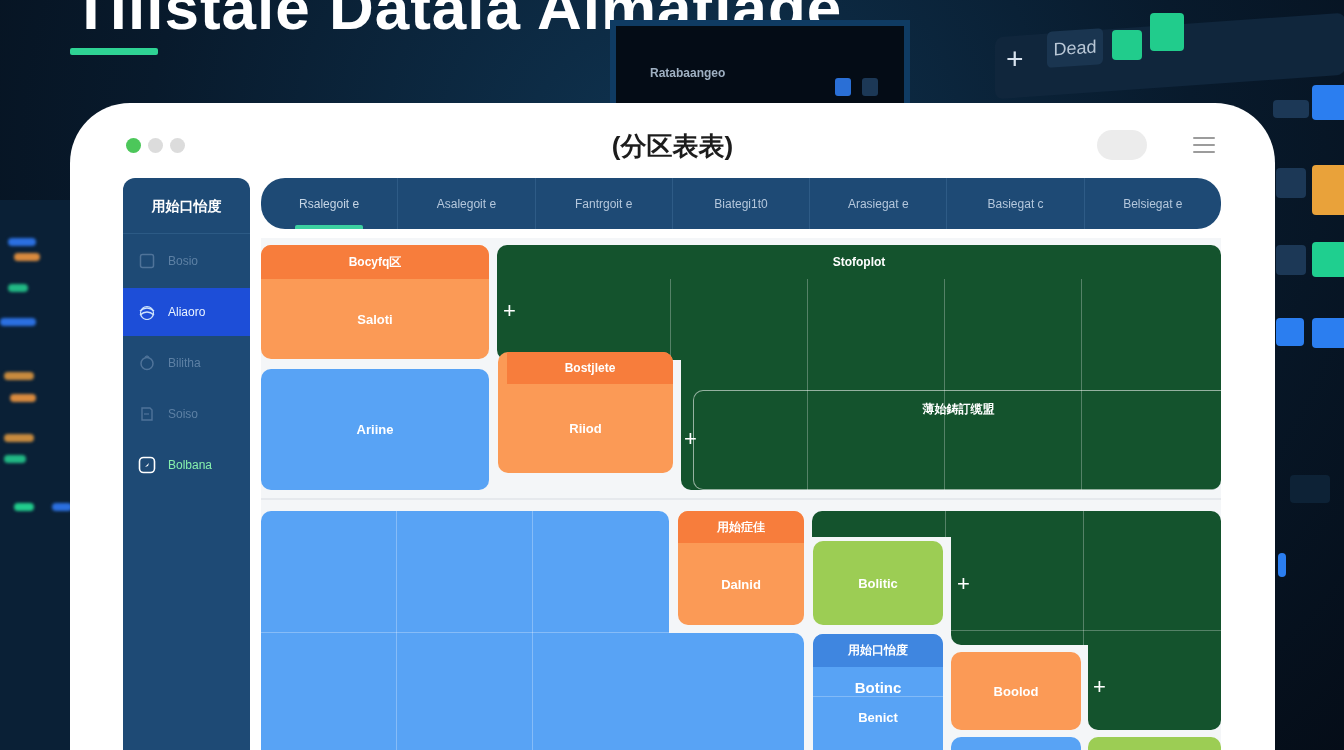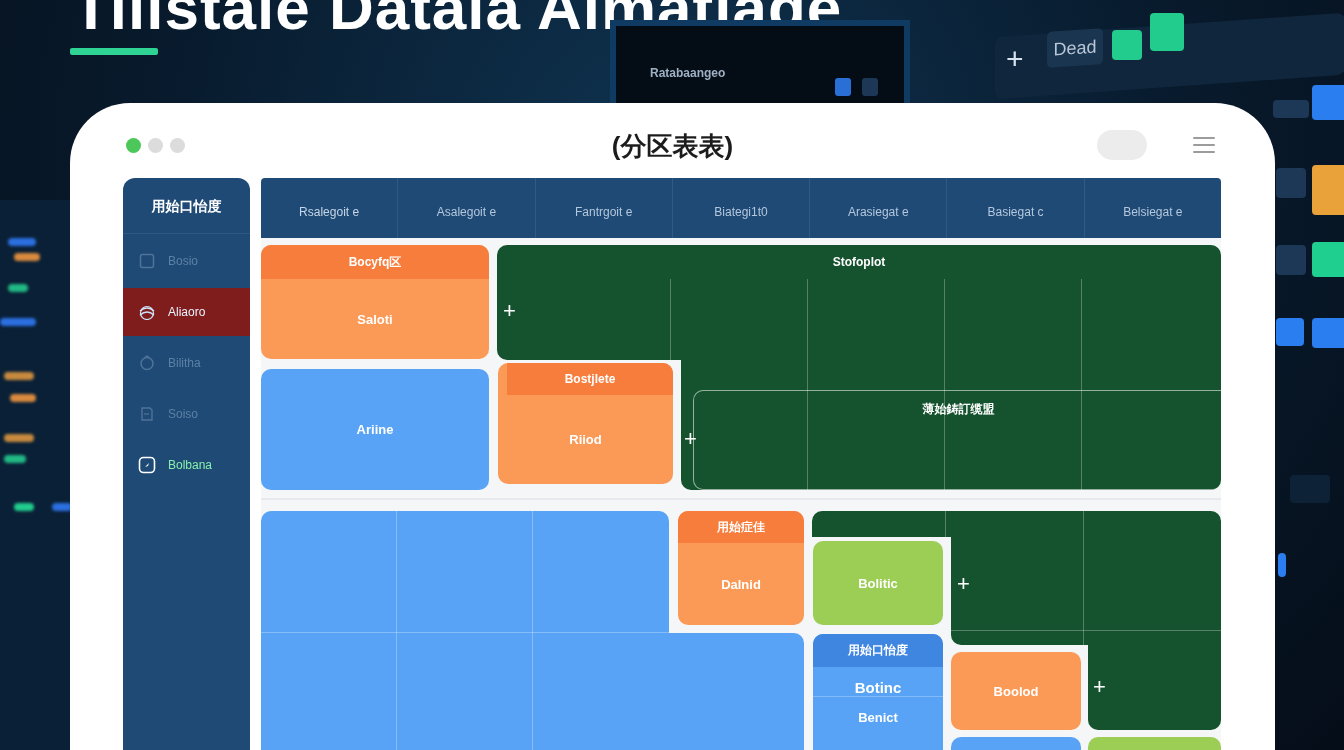--- a/index.html
+++ b/index.html
@@ -40,27 +40,27 @@
   .win-menu span { display: block; height: 2px; background: #9c9c9c; margin-bottom: 5px; border-radius: 1px; }
 
   
   .sidebar {
     position: absolute; left: 53px; top: 75px; width: 127px; height: 640px;
     background: #1e4a75; border-radius: 12px 12px 0 0; overflow: hidden;
   }
   .sb-head { height: 56px; line-height: 56px; text-align: center; color: #fff; font-size: 14px; font-weight: 700; border-bottom: 1px solid #2c5a85; }
   .sb-item { height: 48px; display: flex; align-items: center; padding-left: 15px; color: #5d80a4; font-size: 12px; margin-top: 3px; }
   .sb-item .ico { width: 18px; height: 18px; margin-right: 12px; display: flex; align-items: center; justify-content: center; }
-  .sb-item.active { background: #7f1d1d; color: #e9f3ff; }
+  .sb-item.active { background: #1d4ed8; color: #e9f3ff; }
   .sb-item.bright { color: #86efac; }
 
   
   .tabbar {
-    position: absolute; left: 191px; top: 75px; width: 960px; height: 67px;
-    background: #1e4a75; border-radius: 4px; display: flex; overflow: hidden;
+    position: absolute; left: 191px; top: 75px; width: 960px; height: 51px;
+    background: #1e4a75; border-radius: 24px; display: flex; overflow: hidden;
   }
   .tab { flex: 1; display: flex; align-items: center; justify-content: center; color: #b4c7dc; font-size: 12px; border-right: 1px solid #2e5b86; position: relative; }
   .tab:last-child { border-right: none; }
   .tab.active { color: #c7d6e6; }
   .tab .underline { position: absolute; bottom: 0; left: 34px; width: 68px; height: 4px; background: #3cd0a0; border-radius: 2px 2px 0 0; }
 
   
   .content { position: absolute; left: 191px; top: 135px; width: 960px; height: 580px; background: #f4f6f8; }
   .divider-h { position: absolute; left: 0; width: 960px; height: 2px; background: #e6e9ed; }
   .blk { position: absolute; border-radius: 10px; overflow: hidden; color: #fff; }
@@ -237,21 +237,21 @@
       <div style="position:absolute;left:12px;top:32px;right:-2px;bottom:0;border:1.5px solid rgba(255,255,255,0.55);border-right:none;border-radius:10px 0 10px 10px;">
         <div class="center-label" style="top:10px;height:16px;font-size:12px;">薄始鋳訂缆盟</div>
       </div>
     </div>
     <div class="plus" style="left:423px;top:190px;">+</div>
 
     <div class="blk blue" style="left:0;top:131px;width:228px;height:121px;">
       <div class="center-label" style="top:0;bottom:0;">Ariine</div>
     </div>
 
-    <div class="blk orange" style="left:237px;top:125px;width:175px;height:121px;padding-left:9px;">
+    <div class="blk orange" style="left:237px;top:114px;width:175px;height:121px;padding-left:9px;">
       <div class="blk-head orange-h" style="height:32px;line-height:32px;">Bostjlete</div>
       <div class="blk-body" style="top:32px;">Riiod</div>
     </div>
 
     <div class="blk blue" style="left:0;top:273px;width:408px;height:310px;border-radius:10px 10px 0 0;">
       <div class="grid-v" style="left:135px;"></div>
       <div class="grid-v" style="left:271px;"></div>
       <div class="grid-h" style="top:121px;"></div>
     </div>
     <div class="blk blue" style="left:404px;top:395px;width:139px;height:190px;border-radius:0 10px 0 0;"></div>

